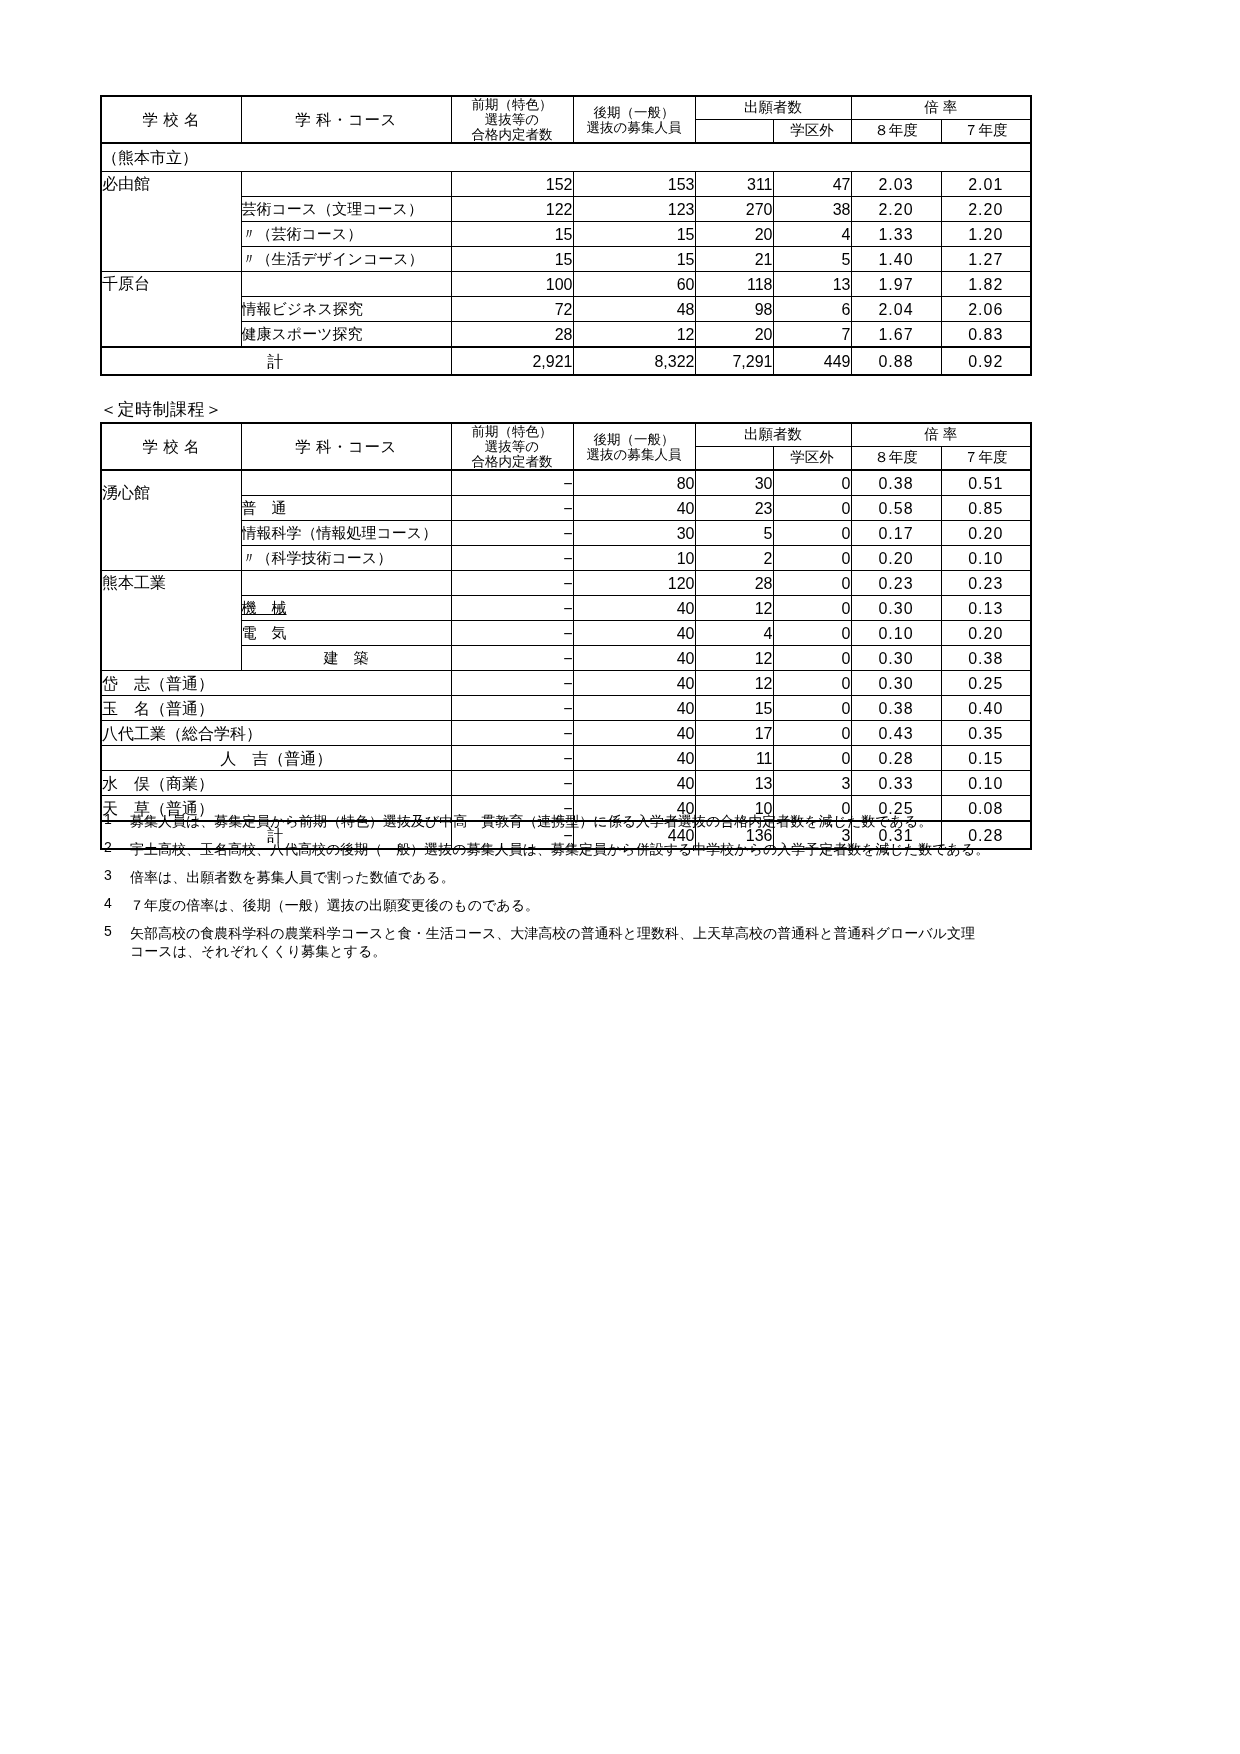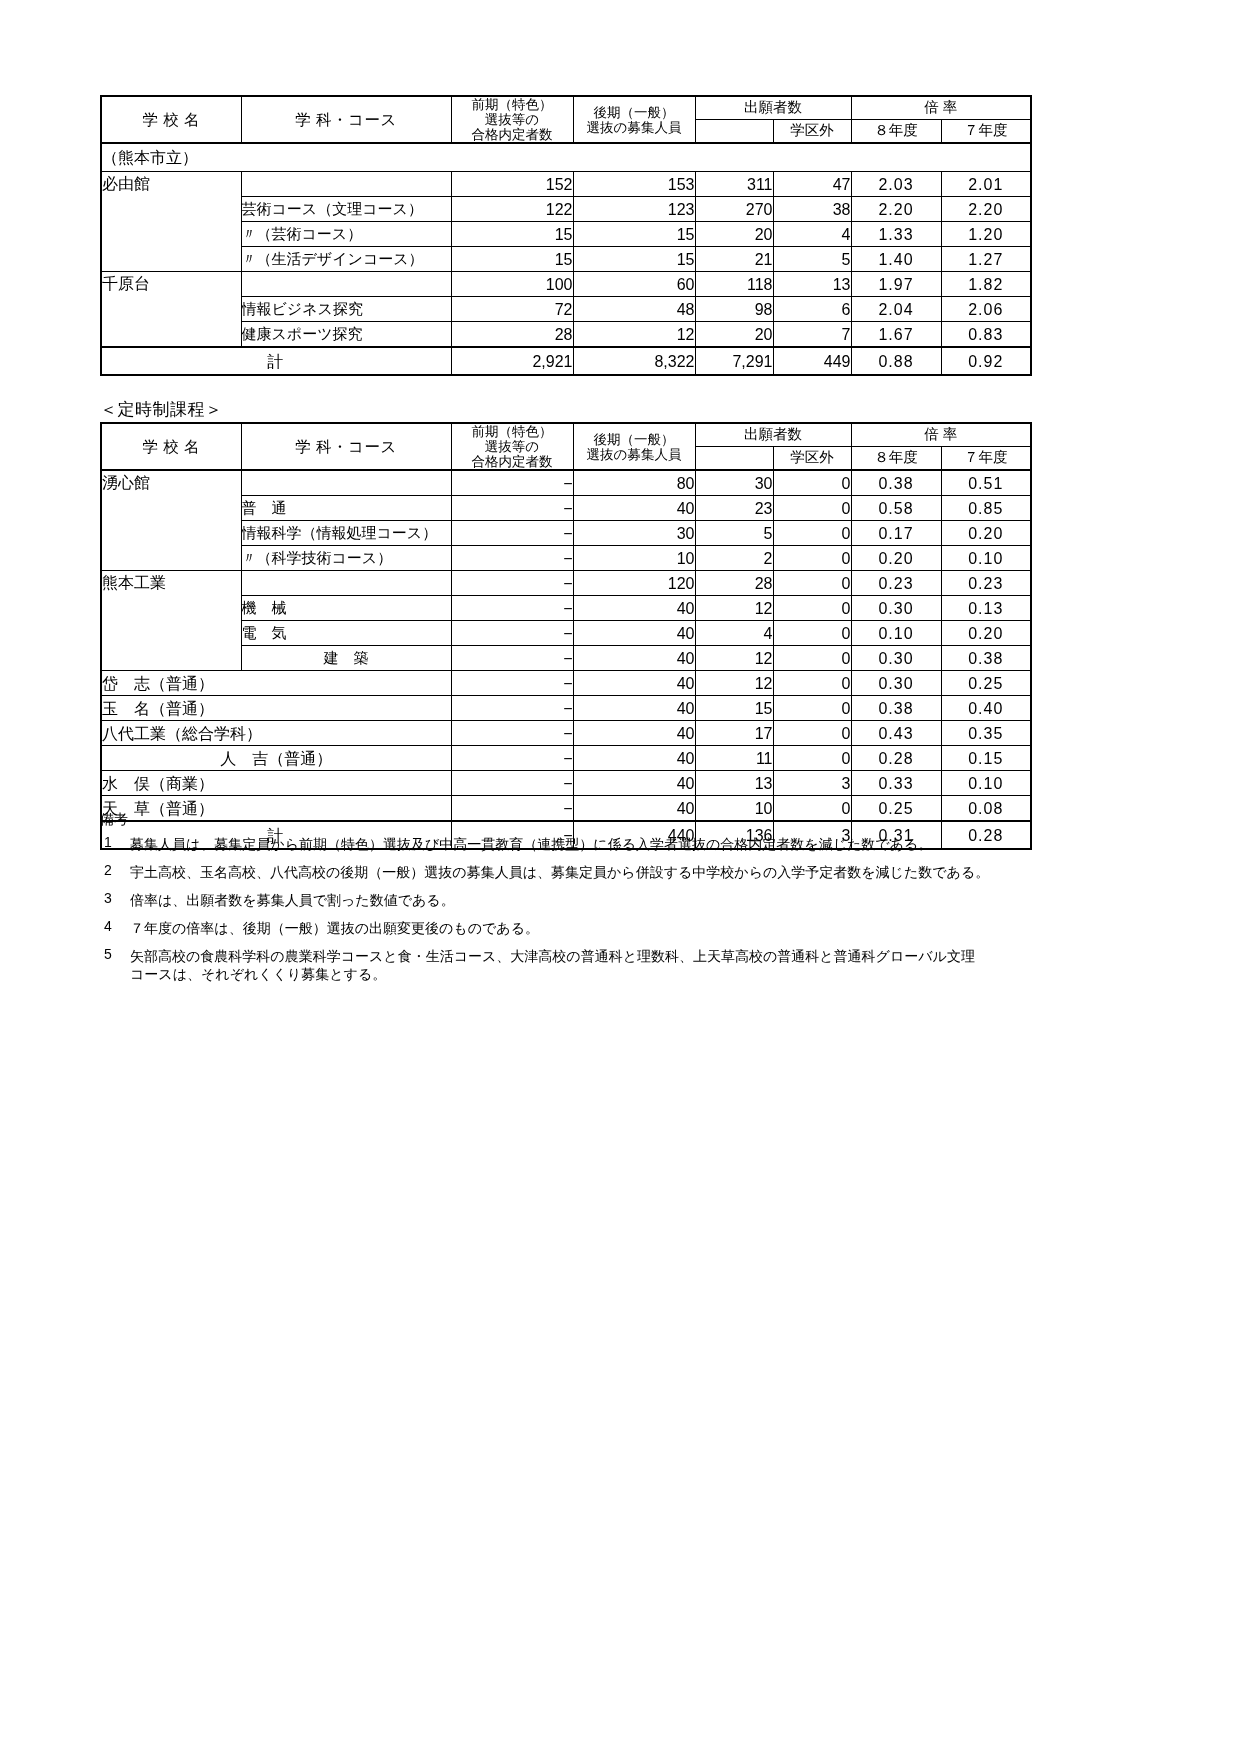--- a/index.html
+++ b/index.html
@@ -290,21 +290,21 @@
         <tr>
           <td class="hdr-cell mid" style="border-left:none;border-top:none;">&nbsp;</td>
           <td class="hdr-cell mid">学区外</td>
           <td class="hdr-cell mid">８年度</td>
           <td class="hdr-cell mid">７年度</td>
         </tr>
       </thead>
       <tbody>
 
         <tr class="first-body-row">
-          <td rowspan="4" class="row-school hb-top" style="vertical-align:top;padding-top:3px;">湧心館</td>
+          <td rowspan="4" class="row-school hb-top" style="vertical-align:top;padding-top:13px;">湧心館</td>
           <td class="row-course hb-top" style="height:24px;border-left:none;border-bottom:none;"></td>
           <td class="dash hb-top">−</td>
           <td class="num hb-top">80</td>
           <td class="num hb-top">30</td>
           <td class="num hb-top">0</td>
           <td class="rate hb-top">0.38</td>
           <td class="rate hb-top">0.51</td>
         </tr>
         <tr>
           <td class="row-course" style="height:24px;">普　通</td>
@@ -338,21 +338,21 @@
           <td rowspan="4" class="row-school" style="vertical-align:top;padding-top:3px;">熊本工業</td>
           <td class="row-course" style="height:24px;border-left:none;border-bottom:none;"></td>
           <td class="dash">−</td>
           <td class="num">120</td>
           <td class="num">28</td>
           <td class="num">0</td>
           <td class="rate">0.23</td>
           <td class="rate">0.23</td>
         </tr>
         <tr>
-          <td class="row-course" style="height:24px;">機　械</td>
+          <td class="row-course" style="height:24px;text-decoration:underline;">機　械</td>
           <td class="dash">−</td>
           <td class="num">40</td>
           <td class="num">12</td>
           <td class="num">0</td>
           <td class="rate">0.30</td>
           <td class="rate">0.13</td>
         </tr>
         <tr>
           <td class="row-course" style="height:24px;">電　気</td>
           <td class="dash">−</td>
@@ -434,21 +434,20 @@
           <td class="num hb-top">136</td>
           <td class="num hb-top">3</td>
           <td class="rate hb-top">0.31</td>
           <td class="rate hb-top">0.28</td>
         </tr>
       </tbody>
     </table>
   </div>
 
   <div id="notes-wrap" class="notes">
-    <div class="note-head">備考</div>
 
     <div class="note-row">
       <div class="note-num">1</div>
       <div class="note-text">募集人員は、募集定員から前期（特色）選抜及び中高一貫教育（連携型）に係る入学者選抜の合格内定者数を減じた数である。</div>
     </div>
     <div class="note-row">
       <div class="note-num">2</div>
       <div class="note-text">宇土高校、玉名高校、八代高校の後期（一般）選抜の募集人員は、募集定員から併設する中学校からの入学予定者数を減じた数である。</div>
     </div>
     <div class="note-row">

